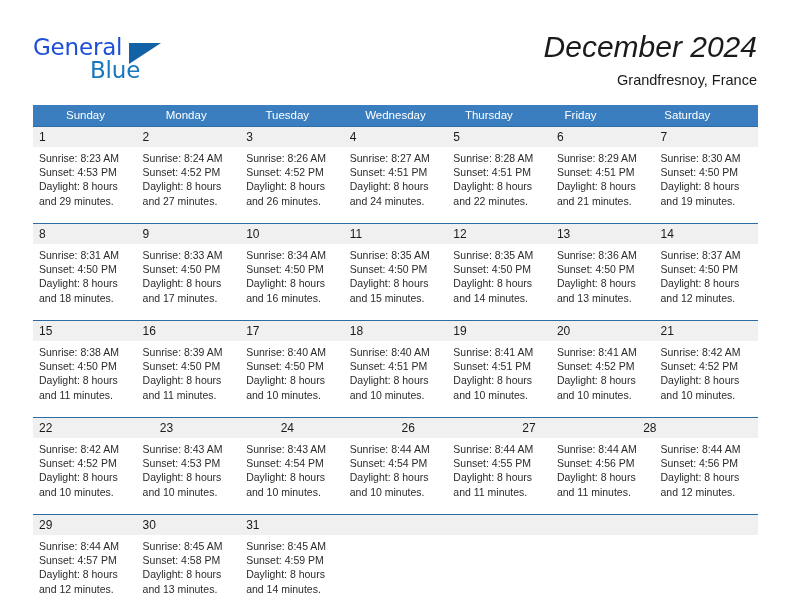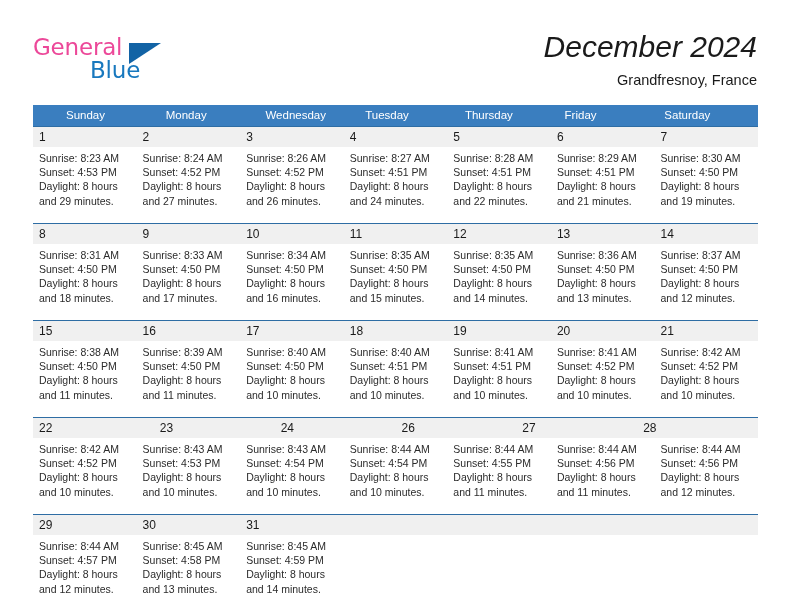--- a/index.html
+++ b/index.html
@@ -37,21 +37,21 @@
     top: 4px;
     width: 170px;
     height: 56px;
   }
   .logo-general {
     position: absolute;
     left: 0;
     top: 0;
     font-size: 23px;
     letter-spacing: -0.2px;
-    color: #ec4899;
+    color: #1d4ed8;
     font-family: "DejaVu Sans", sans-serif;
     font-weight: 400;
   }
   .logo-blue {
     position: absolute;
     left: 57px;
     top: 23px;
     font-size: 23px;
     letter-spacing: -0.2px;
     color: #1878be;
@@ -172,22 +172,22 @@
       <div class="cal-subtitle">Grandfresnoy, France</div>
     </div>
 
   </div>
 
   <div class="calendar">
 
     <div class="weekday-row">
       <div class="weekday">Sunday</div>
       <div class="weekday">Monday</div>
+      <div class="weekday">Tuesday</div>
       <div class="weekday">Wednesday</div>
-      <div class="weekday">Tuesday</div>
       <div class="weekday">Thursday</div>
       <div class="weekday">Friday</div>
       <div class="weekday">Saturday</div>
     </div>
 
     <div class="week">
       <div class="daynum-row">
         <div class="daynum">1</div>
         <div class="daynum">2</div>
         <div class="daynum">3</div>

